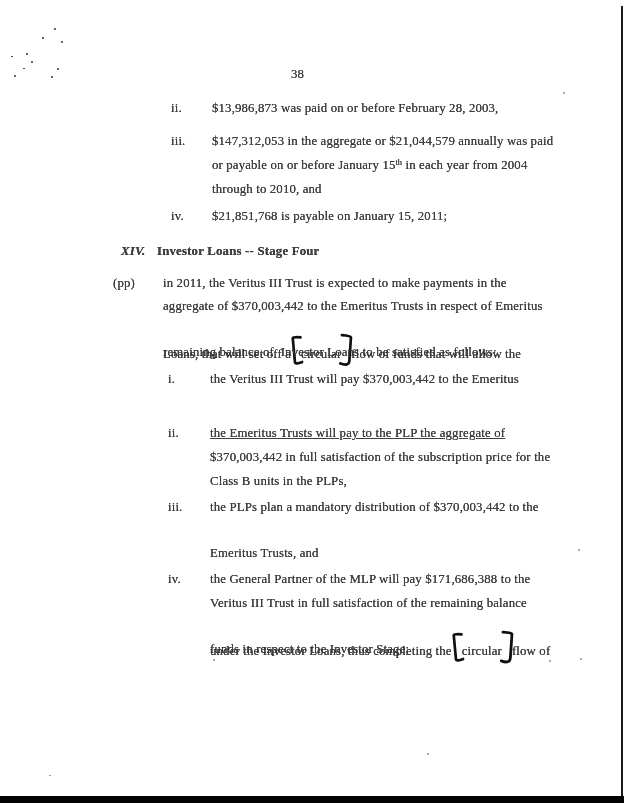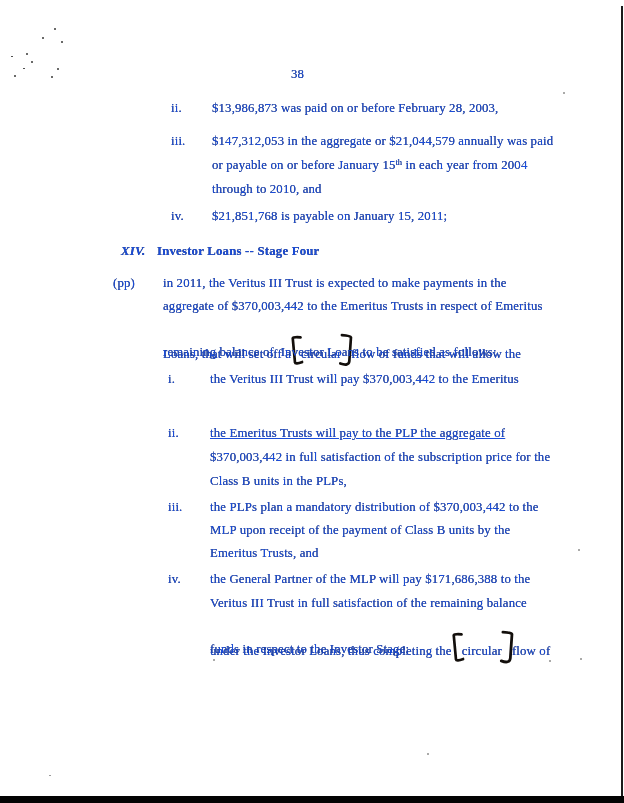--- a/index.html
+++ b/index.html
@@ -13,21 +13,21 @@
     position:relative;
     width:624px;height:803px;
     background:#fdfdfc;
     filter:blur(.22px) contrast(1.03);
   }
   .ln{
     position:absolute;
     white-space:pre;
     font-size:12.8px;
     letter-spacing:.15px;
-    color:#1d4ed8;
+    color:#404040;
     text-shadow:0 0 .4px rgba(28,24,20,.85);
   }
   .bold{font-weight:bold;letter-spacing:.2px;}
   .sup{font-size:8.5px;position:relative;top:-4px;letter-spacing:0;}
   
   .hb{display:inline-block;position:relative;margin:0 -2px;}
   .hb-left{width:14px;height:32px;top:9px;transform:rotate(-2deg);}
   .hb-right{width:14px;height:36px;top:11px;transform:rotate(1.5deg);}
   .hb svg{display:block;width:100%;height:100%;}
   
@@ -94,21 +94,20 @@
   <div class="ln" style="left:168px;top:372px;">i.</div>
   <div class="ln" style="left:210px;top:372px;">the Veritus III Trust will pay $370,003,442 to the Emeritus</div>
 
   <div class="ln" style="left:168px;top:426px;">ii.</div>
   <div class="ln" style="left:210px;top:426px;text-decoration:underline;">the Emeritus Trusts will pay to the PLP the aggregate of</div>
   <div class="ln" style="left:210px;top:450px;">$370,003,442 in full satisfaction of the subscription price for the</div>
   <div class="ln" style="left:210px;top:474px;">Class B units in the PLPs,</div>
 
   <div class="ln" style="left:168px;top:500px;">iii.</div>
   <div class="ln" style="left:210px;top:500px;">the PLPs plan a mandatory distribution of $370,003,442 to the</div>
-  <div class="ln" style="left:210px;top:523px;">MLP upon receipt of the payment of Class B units by the</div>
   <div class="ln" style="left:210px;top:546px;">Emeritus Trusts, and</div>
 
   <div class="ln" style="left:168px;top:572px;">iv.</div>
   <div class="ln" style="left:210px;top:572px;">the General Partner of the MLP will pay $171,686,388 to the</div>
   <div class="ln" style="left:210px;top:596px;">Veritus III Trust in full satisfaction of the remaining balance</div>
   <div class="ln" style="left:210px;top:619px;"><span>under the Investor Loans, thus completing the</span><span class="hb hb-left"><svg viewBox="0 0 14 32">
           <path d="M12 2.5 Q5 1.5 4.2 3.2 L5.6 27.5 Q5.9 29.6 13 27.2" fill="none" stroke="#16120f" stroke-width="2.7" stroke-linecap="round" stroke-linejoin="round"></path>
         </svg></span><span>circular</span><span class="hb hb-right"><svg viewBox="0 0 14 36">
           <path d="M2.5 2.2 Q11 2.6 11.6 4.2 L10.6 28 Q10.1 34 1.6 31" fill="none" stroke="#16120f" stroke-width="2.8" stroke-linecap="round" stroke-linejoin="round"></path>
         </svg></span><span>flow of</span></div>

